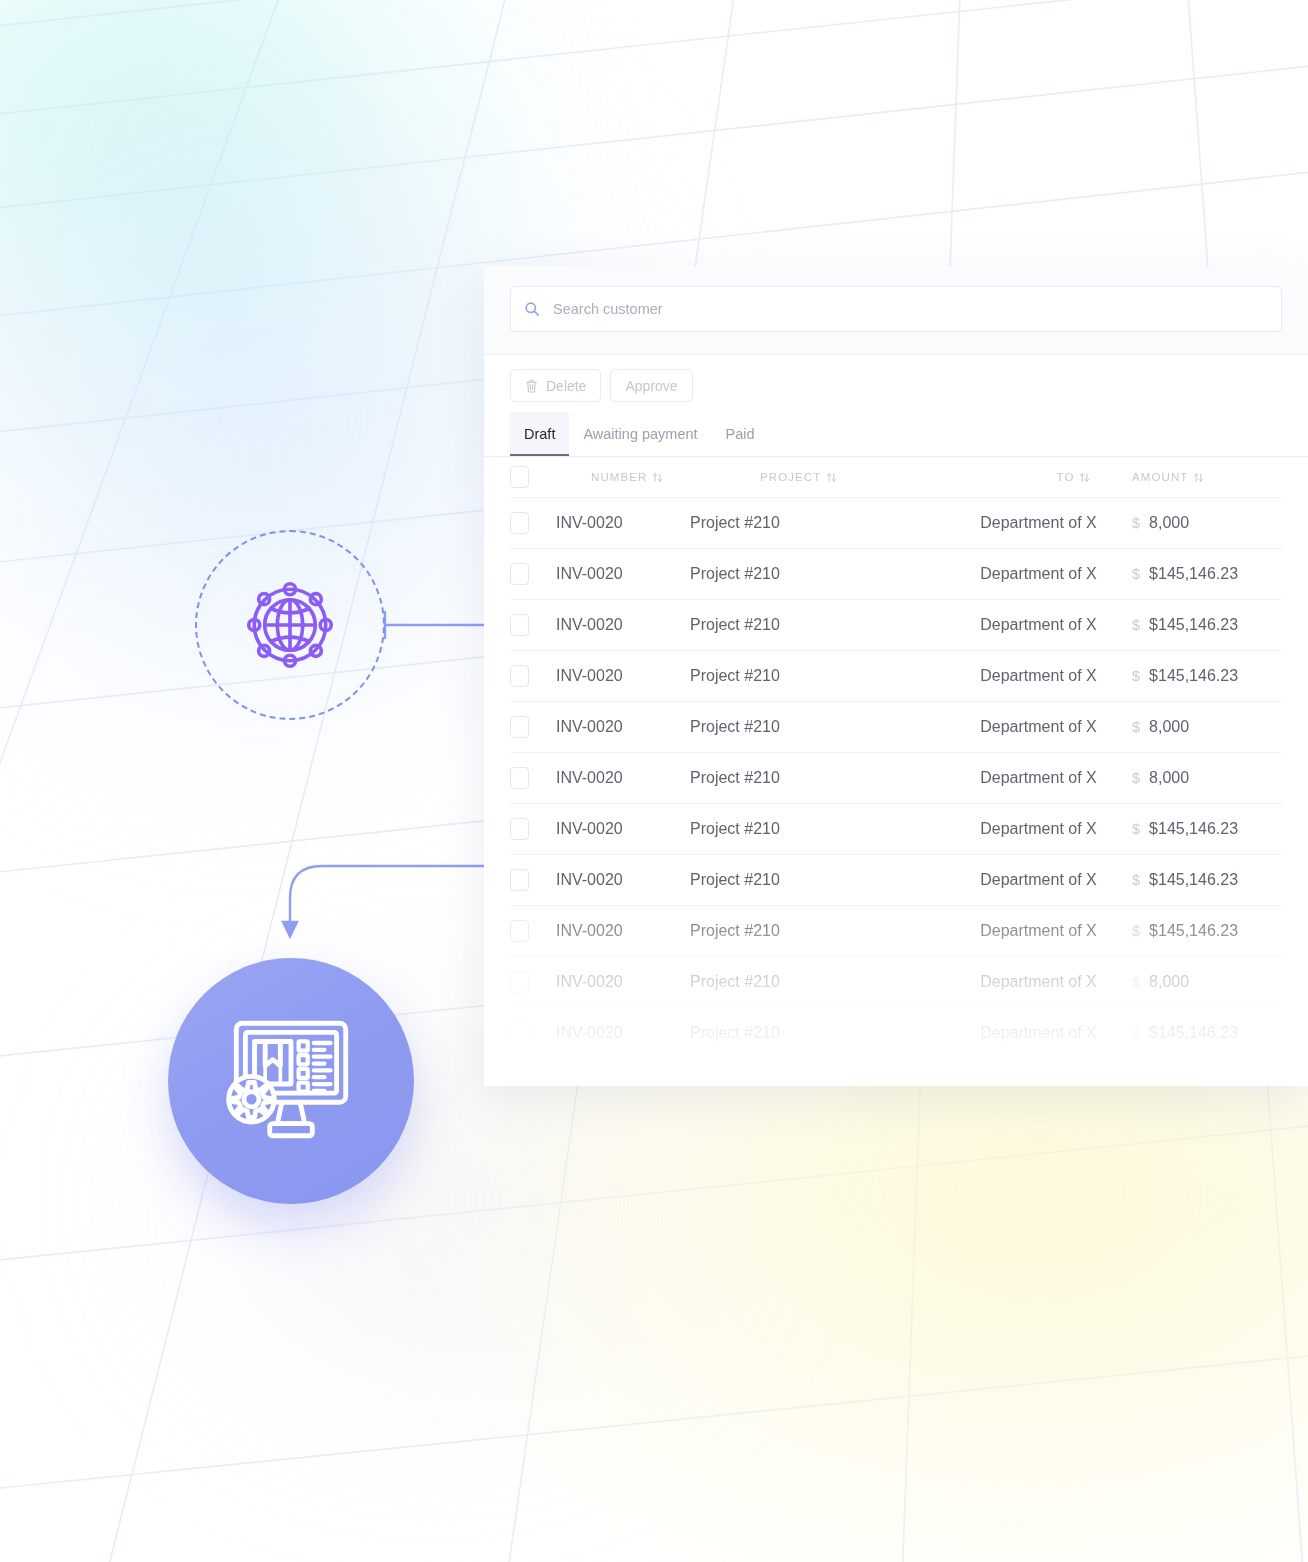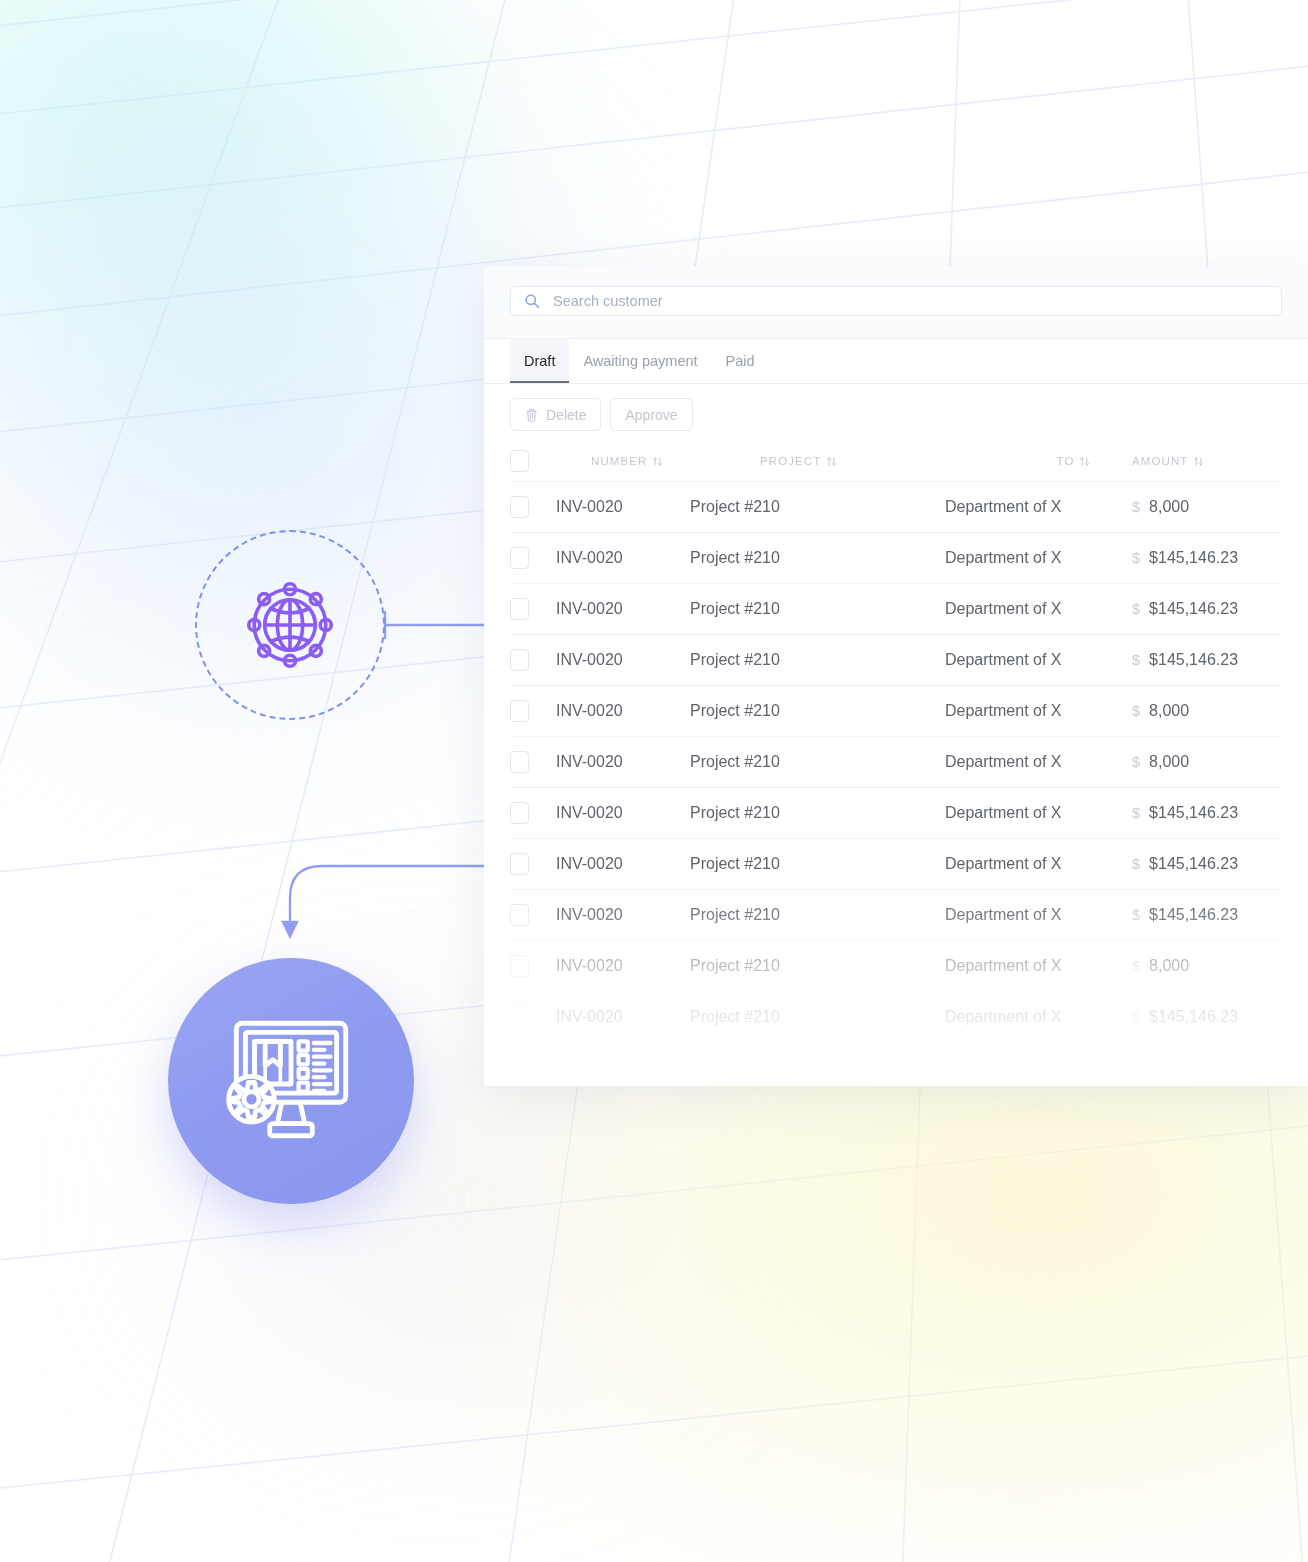--- a/index.html
+++ b/index.html
@@ -71,21 +71,21 @@
     background:#fafbfd; padding:20px 26px 22px 26px;
     border-bottom:1px solid #eef0f5;
   }
   #panel-title {
     font-size:27px; color:#24252a; font-weight:400; letter-spacing:.2px;
     margin:0 0 16px 2px;
   }
   #search-box {
     display:flex; align-items:center; gap:11px;
     background:#ffffff; border:1px solid #e6e9f0; border-radius:5px;
-    height:30px; padding:0 13px;
+    height:46px; padding:0 13px;
   }
   #search-box svg { flex:0 0 auto; }
   #search-input {
     border:0; outline:0; background:transparent; flex:1;
     font-family:"Liberation Sans", sans-serif; font-size:14.5px; color:#3c4049;
   }
   #search-input::placeholder { color:#a9afbe; }
 
   #tabs {
     display:flex; align-items:flex-end; gap:0;
@@ -108,21 +108,21 @@
     font-family:"Liberation Sans", sans-serif;
   }
 
   #table { padding:0 26px; background:#fff; }
   .thead, .trow { display:flex; align-items:center; }
   .thead { height:40px; }
   .trow { height:51px; border-top:1px solid #f0f1f5; }
   .c-check { width:46px; flex:0 0 46px; }
   .c-num   { width:134px; flex:0 0 134px; }
   .c-proj  { width:255px; flex:0 0 255px; }
-  .c-to    { flex:1 1 auto; text-align:left; }
+  .c-to    { flex:1 1 auto; text-align:center; }
   .c-amt   { width:150px; flex:0 0 150px; display:flex; align-items:center; gap:9px; }
 
   .th {
     font-size:11.5px; letter-spacing:1.1px; color:#c5c8d2; text-transform:uppercase;
     display:flex; align-items:center; gap:5px;margin-left:35px;
   }
   .th.c-to { justify-content:center; }
   .td { font-size:16px; color:#5f636d; }
   .chk {
     width:19px; height:22px; border:1px solid #e4e7ee; border-radius:4px; background:#fff;
@@ -332,40 +332,40 @@
   <div id="panel-head">
     <div id="search-box">
       <svg width="16" height="16" viewBox="0 0 16 16" fill="none" stroke="#9aa6e8" stroke-width="1.7" stroke-linecap="round">
         <circle cx="6.8" cy="6.8" r="4.6"></circle>
         <line x1="10.4" y1="10.4" x2="14.2" y2="14.2"></line>
       </svg>
       <input id="search-input" type="text" placeholder="Search customer" style="">
     </div>
   </div>
 
-  <div id="tabs">
-    <div class="tab active">Draft</div>
-    <div class="tab">Awaiting payment</div>
-    <div class="tab">Paid</div>
-  </div>
-
   <div id="actions">
     <button class="btn">
       <svg width="13" height="14" viewBox="0 0 13 14" fill="none" stroke="#c3c7d1" stroke-width="1.1" stroke-linecap="round" stroke-linejoin="round">
         <path d="M1.6 3.3 L11.4 3.3"></path>
         <path d="M2.8 3.3 L3.4 12.4 Q3.45 13 4.05 13 L8.95 13 Q9.55 13 9.6 12.4 L10.2 3.3"></path>
         <path d="M4.6 3.3 L4.6 1.9 Q4.6 1.2 5.3 1.2 L7.7 1.2 Q8.4 1.2 8.4 1.9 L8.4 3.3"></path>
         <line x1="5.3" y1="5.6" x2="5.45" y2="10.6"></line>
         <line x1="7.7" y1="5.6" x2="7.55" y2="10.6"></line>
       </svg>
       <span>Delete</span>
     </button>
     <button class="btn">
       <span>Approve</span>
     </button>
+  </div>
+
+  <div id="tabs">
+    <div class="tab active">Draft</div>
+    <div class="tab">Awaiting payment</div>
+    <div class="tab">Paid</div>
   </div>
 
   <div id="table">
     <div class="thead">
       <div class="c-check">
         <div class="chk"></div>
       </div>
       <div class="th c-num">
         <span>NUMBER</span>
         <svg width="11" height="11" viewBox="0 0 11 11" fill="none" stroke="#c5c8d2" stroke-width="1" stroke-linecap="round" stroke-linejoin="round">

